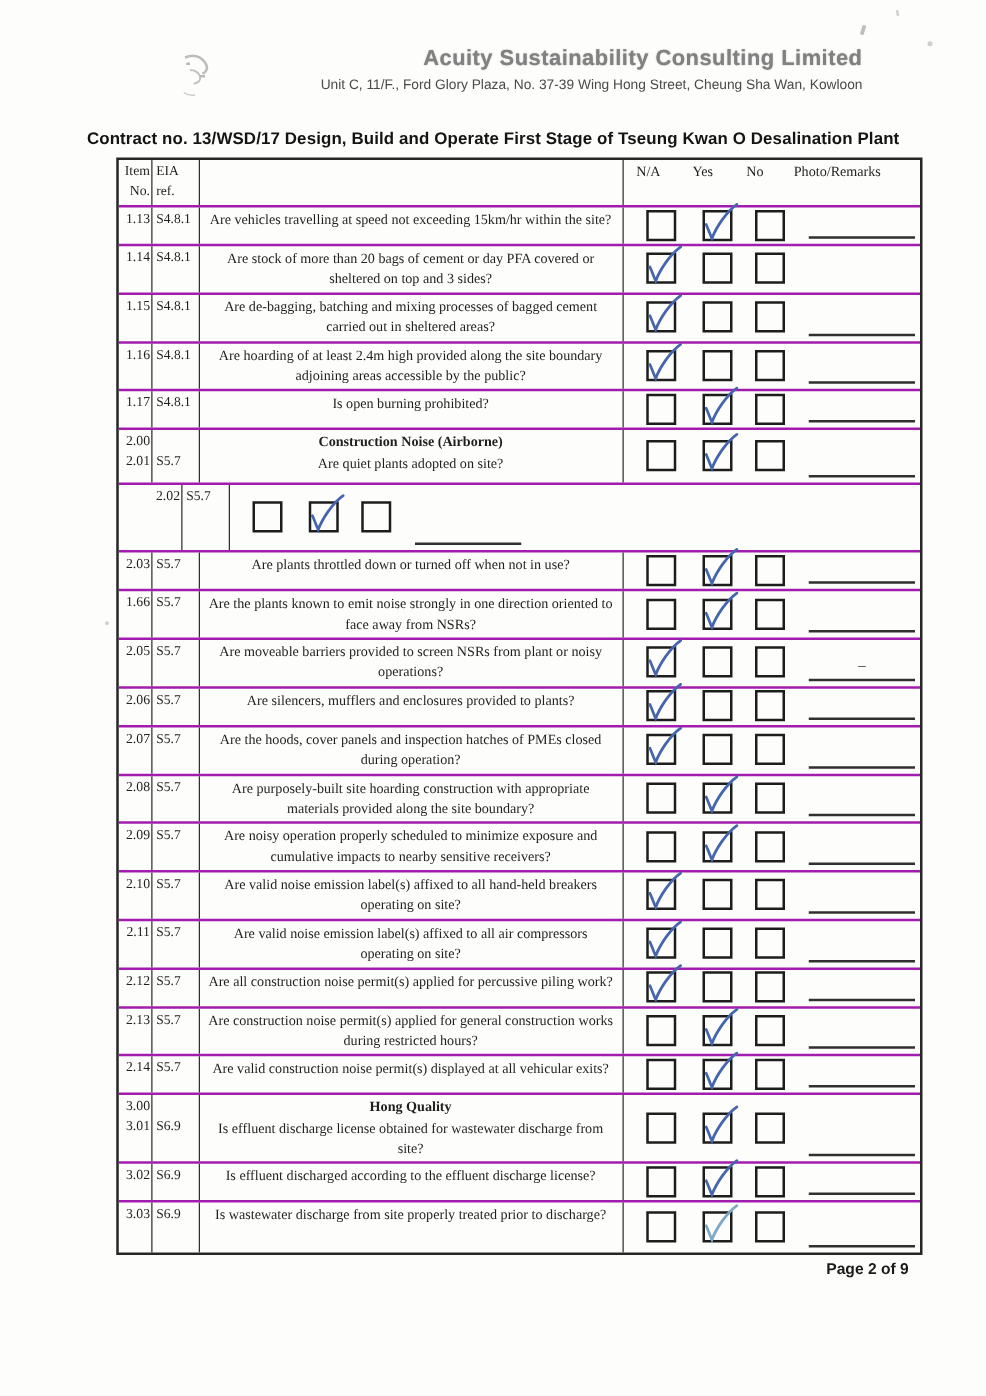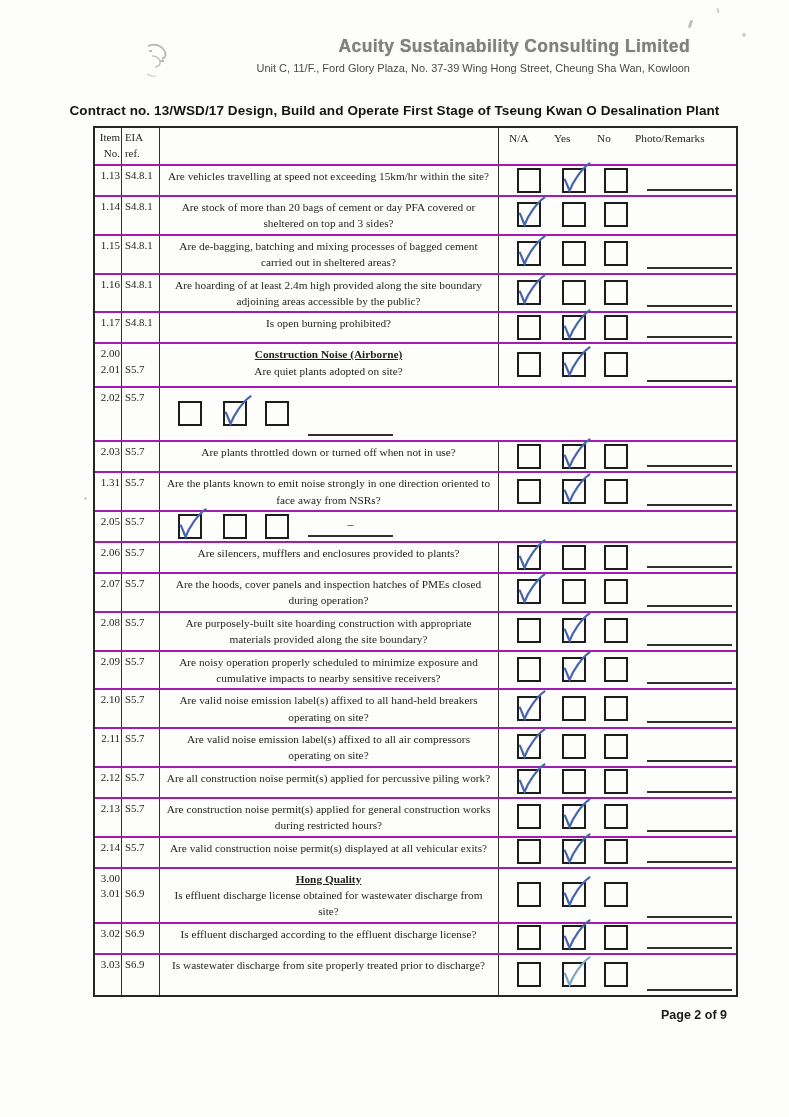--- a/index.html
+++ b/index.html
@@ -34,24 +34,24 @@
   .checklist *{box-sizing:border-box;}
   .hrow,.row{display:flex;align-items:stretch;}
   .row{border-top:2px solid #a21caf;}
   .hrow{height:36px;}
   .c-item{width:27px;border-right:1.6px solid #303030;padding:2px 1px 1px 2px;
           font-size:11px;line-height:1.45;text-align:right;}
   .c-ref{width:38px;border-right:1.6px solid #303030;padding:2px 1px 1px 3px;
          font-size:10.8px;line-height:1.45;}
   .c-q{flex:1;border-right:1.6px solid #303030;padding:2px 7px 2px 6px;line-height:1.45;text-align:center;}
   .c-ck{width:237px;position:relative;}
-  .sec{font-weight:bold;text-decoration:underline;}
+  .sec{font-weight:bold;}
   .row{min-height:31px;}
   .row.combo{min-height:44px;}
-  #rows .row:nth-child(7){min-height:54px;}   
+  #rows .row:nth-child(7){min-height:54px;padding-left:24px;}   
   #rows .row:nth-child(22){min-height:42px;}  
 
   
   .hlabel{position:absolute;top:4px;font-size:11.3px;}
   .h0{left:10px;width:40px;} .h1{left:55px;width:40px;}
   .h2{left:98px;width:40px;} .h3{left:136px;width:100px;}
 
   
   .box{position:absolute;top:50%;margin-top:-13px;width:24px;height:25px;
        border:2px solid #1d1d1d;}
@@ -273,21 +273,21 @@
               <svg viewBox="0 0 32 36" class="tick">
                 <path d="M5 20 C7 24 8.5 28 10 31 C13 22 21 9 29 3" fill="none" stroke="#4565ac" stroke-width="2.2" stroke-linecap="round"></path>
               </svg>
             </span>
             <span class="box b2"></span>
             <span class="remark-line"></span>
           </div>
         </div>
         <div class="row">
           <div class="c-item">
-            <div>1.31</div>
+            <div>1.66</div>
           </div>
           <div class="c-ref">
             <div>S5.7</div>
           </div>
           <div class="c-q">
             <div>Are the plants known to emit noise strongly in one direction oriented to face away from NSRs?</div>
           </div>
           <div class="c-ck">
             <span class="box b0"></span>
             <span class="box b1">
@@ -298,20 +298,23 @@
             <span class="box b2"></span>
             <span class="remark-line"></span>
           </div>
         </div>
         <div class="row">
           <div class="c-item">
             <div>2.05</div>
           </div>
           <div class="c-ref">
             <div>S5.7</div>
+          </div>
+          <div class="c-q">
+            <div>Are moveable barriers provided to screen NSRs from plant or noisy operations?</div>
           </div>
           <div class="c-ck">
             <span class="box b0">
               <svg viewBox="0 0 32 36" class="tick">
                 <path d="M5 20 C7 24 8.5 28 10 31 C13 22 21 9 29 3" fill="none" stroke="#4565ac" stroke-width="2.2" stroke-linecap="round"></path>
               </svg>
             </span>
             <span class="box b1"></span>
             <span class="box b2"></span>
             <span class="remark-line"></span>

